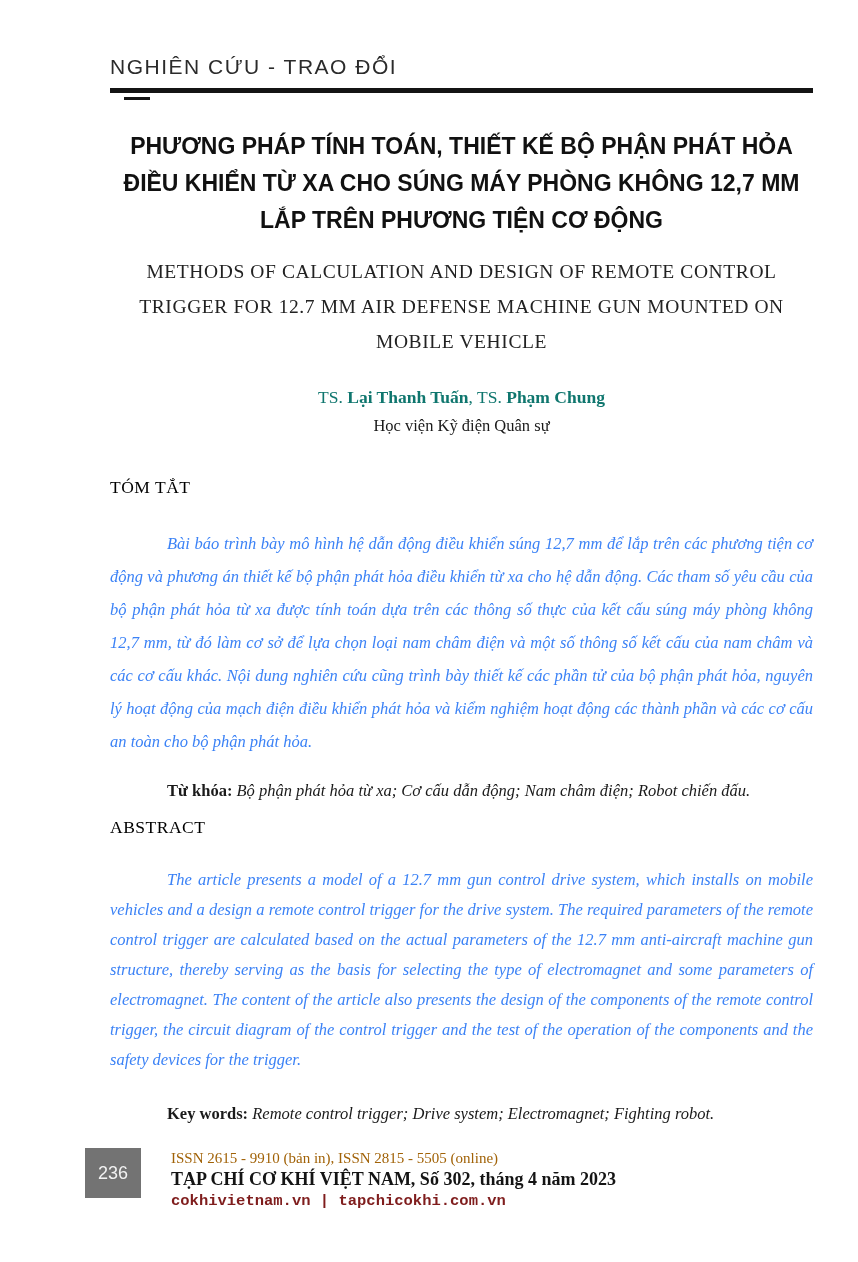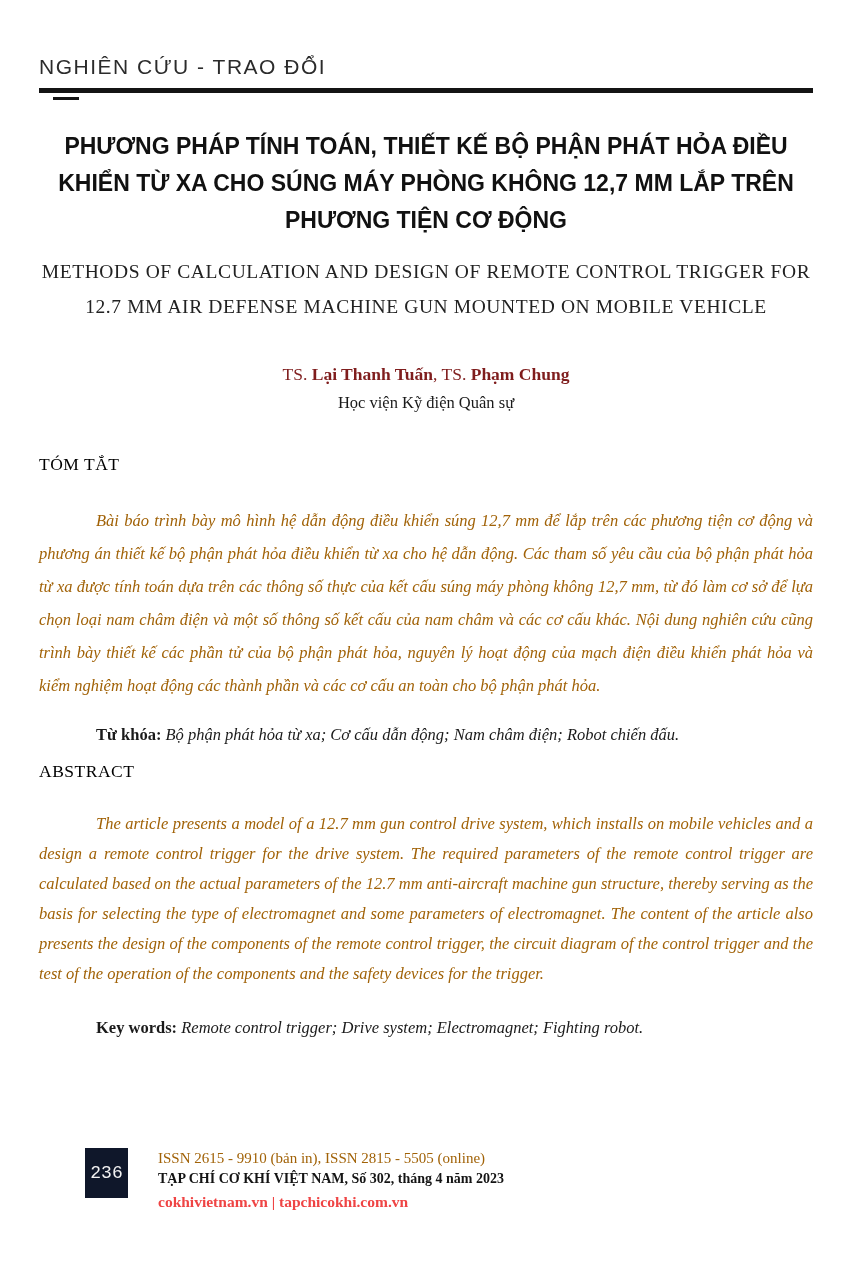--- a/index.html
+++ b/index.html
@@ -7,21 +7,21 @@
   .page {
     position: relative;
     width: 858px;
     height: 1262px;
     background: #ffffff;
     color: #1c1c1c;
     font-family: "Liberation Serif", serif;
     overflow: hidden;
   }
   .content {
-    padding: 55px 45px 0 39px;
+    padding: 55px 45px 0 110px;
   }
   
   .section-label {
     font-family: "Liberation Sans", sans-serif;
     font-size: 21px;
     letter-spacing: 1.5px;
     color: #2b2b2b;
   }
   .rule-thick {
     margin-top: 9px;
@@ -49,25 +49,25 @@
     margin-top: 15px;
     text-align: center;
     font-family: "Liberation Serif", serif;
     font-weight: normal;
     font-size: 19.5px;
     line-height: 35px;
     letter-spacing: 0.6px;
     color: #222222;
   }
   .authors {
-    margin-top: 38px;
+    margin-top: 26px;
     text-align: center;
     font-size: 17.5px;
     line-height: 24px;
-    color: #7f1d1d;
+    color: #0f766e;
   }
   .authors b { font-weight: bold; }
   .affiliation {
     margin-top: 6px;
     text-align: center;
     font-size: 16.5px;
     line-height: 22px;
     color: #1a1a1a;
   }
   
@@ -79,21 +79,21 @@
     line-height: 24px;
     color: #000000;
   }
   .section-heading.abstract-head { margin-top: 8px; }
   .abstract-body {
     margin-top: 28px;
     font-style: italic;
     font-size: 16.5px;
     text-align: justify;
     text-indent: 57px;
-    color: #a16207;
+    color: #3b82f6;
   }
   .abstract-body.vi { line-height: 33px; }
   .abstract-body.en { margin-top: 26px; line-height: 30px; }
   .keywords {
     font-size: 16.5px;
     text-indent: 57px;
     color: #1a1a1a;
   }
   .keywords.vi { margin-top: 16px; line-height: 33px; }
   .keywords.en { margin-top: 24px; line-height: 30px; }
@@ -102,48 +102,49 @@
   
   .footer {
     position: absolute;
     left: 85px;
     top: 1148px;
     display: flex;
     align-items: flex-start;
     gap: 30px;
   }
   .page-number-box {
-    width: 43px;
+    width: 56px;
     height: 50px;
-    background: #0f172a;
+    background: #737373;
     color: #f2f2f2;
     display: flex;
     align-items: center;
     justify-content: center;
-    font-family: Liberation Mono, monospace;
+    font-family: Liberation Sans, sans-serif;
     font-size: 18px;
   }
   .footer-text { padding-top: 1px; }
   .footer-issn {
     font-weight: normal;
     font-size: 15px;
     line-height: 18px;
     color: #a16207;
   }
   .footer-journal {
     font-weight: bold;
-    font-size: 14px;
+    font-size: 18px;
     line-height: 24px;
     color: #141414;
   }
   .footer-website {
     font-weight: bold;
     font-size: 15.5px;
     line-height: 21px;
-    color: #ef4444;
+    color: #7f1d1d;
+    font-family: Liberation Mono, monospace;
   }
 </style>
 </head>
 <body>
 
 <div class="page">
   <div class="content">
 
     <div class="header">
       <div class="section-label">NGHIÊN CỨU - TRAO ĐỔI</div>

